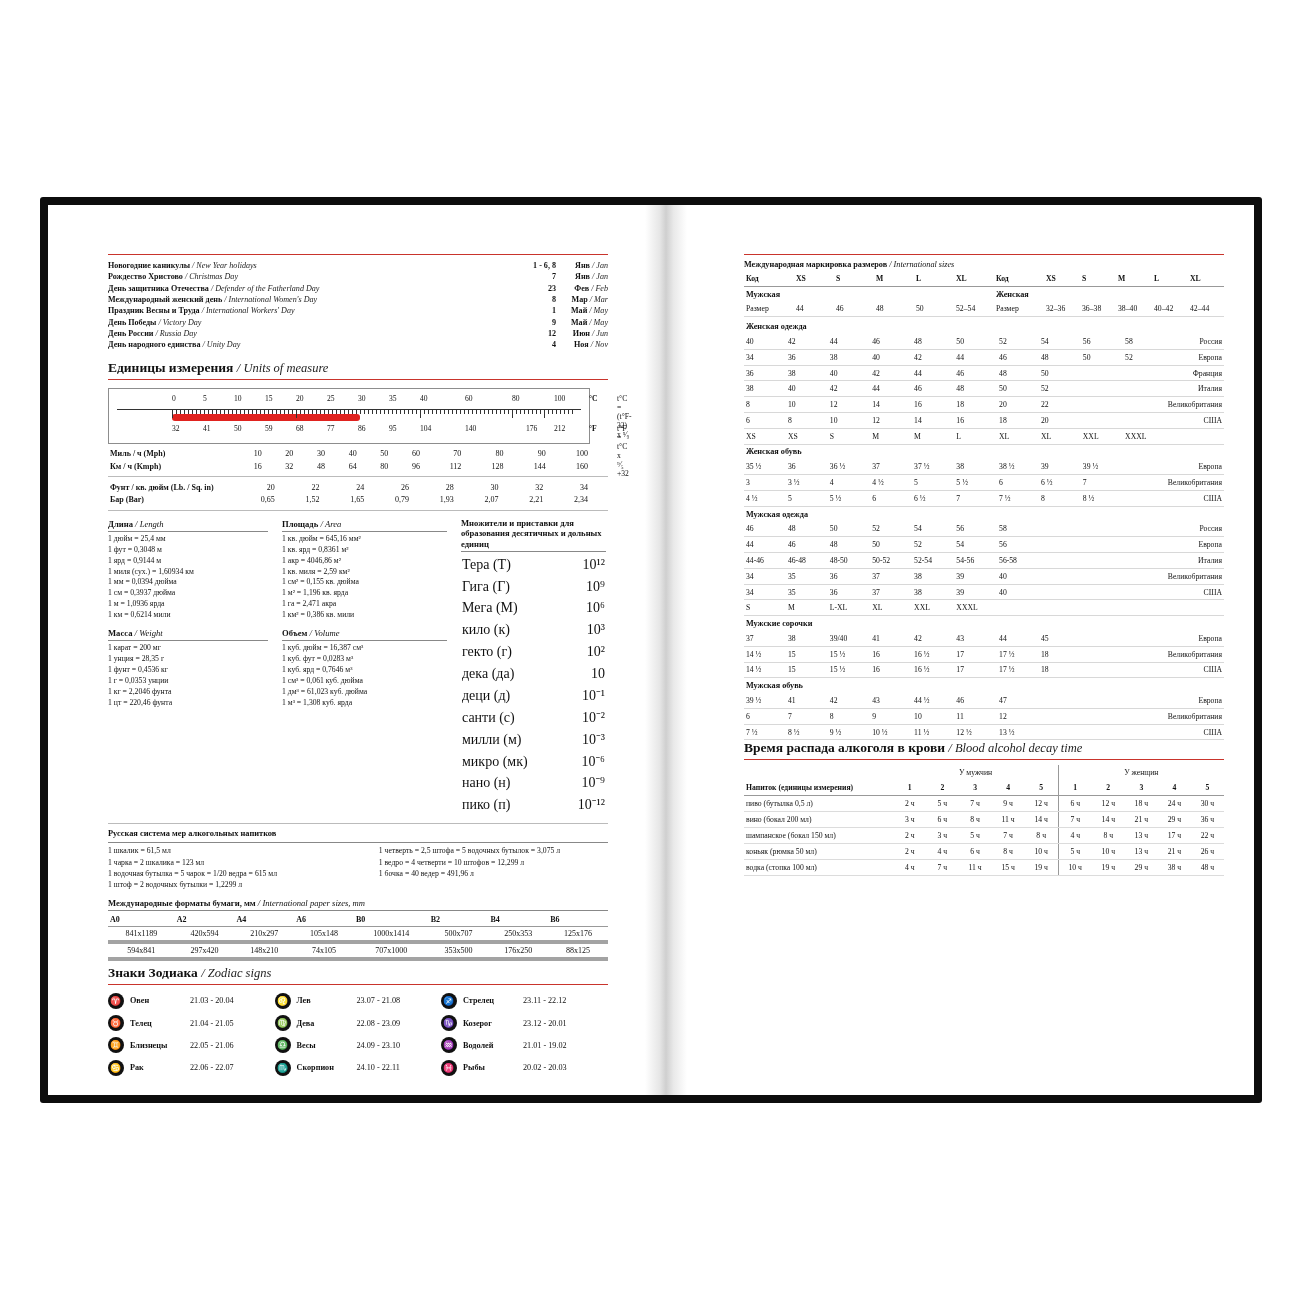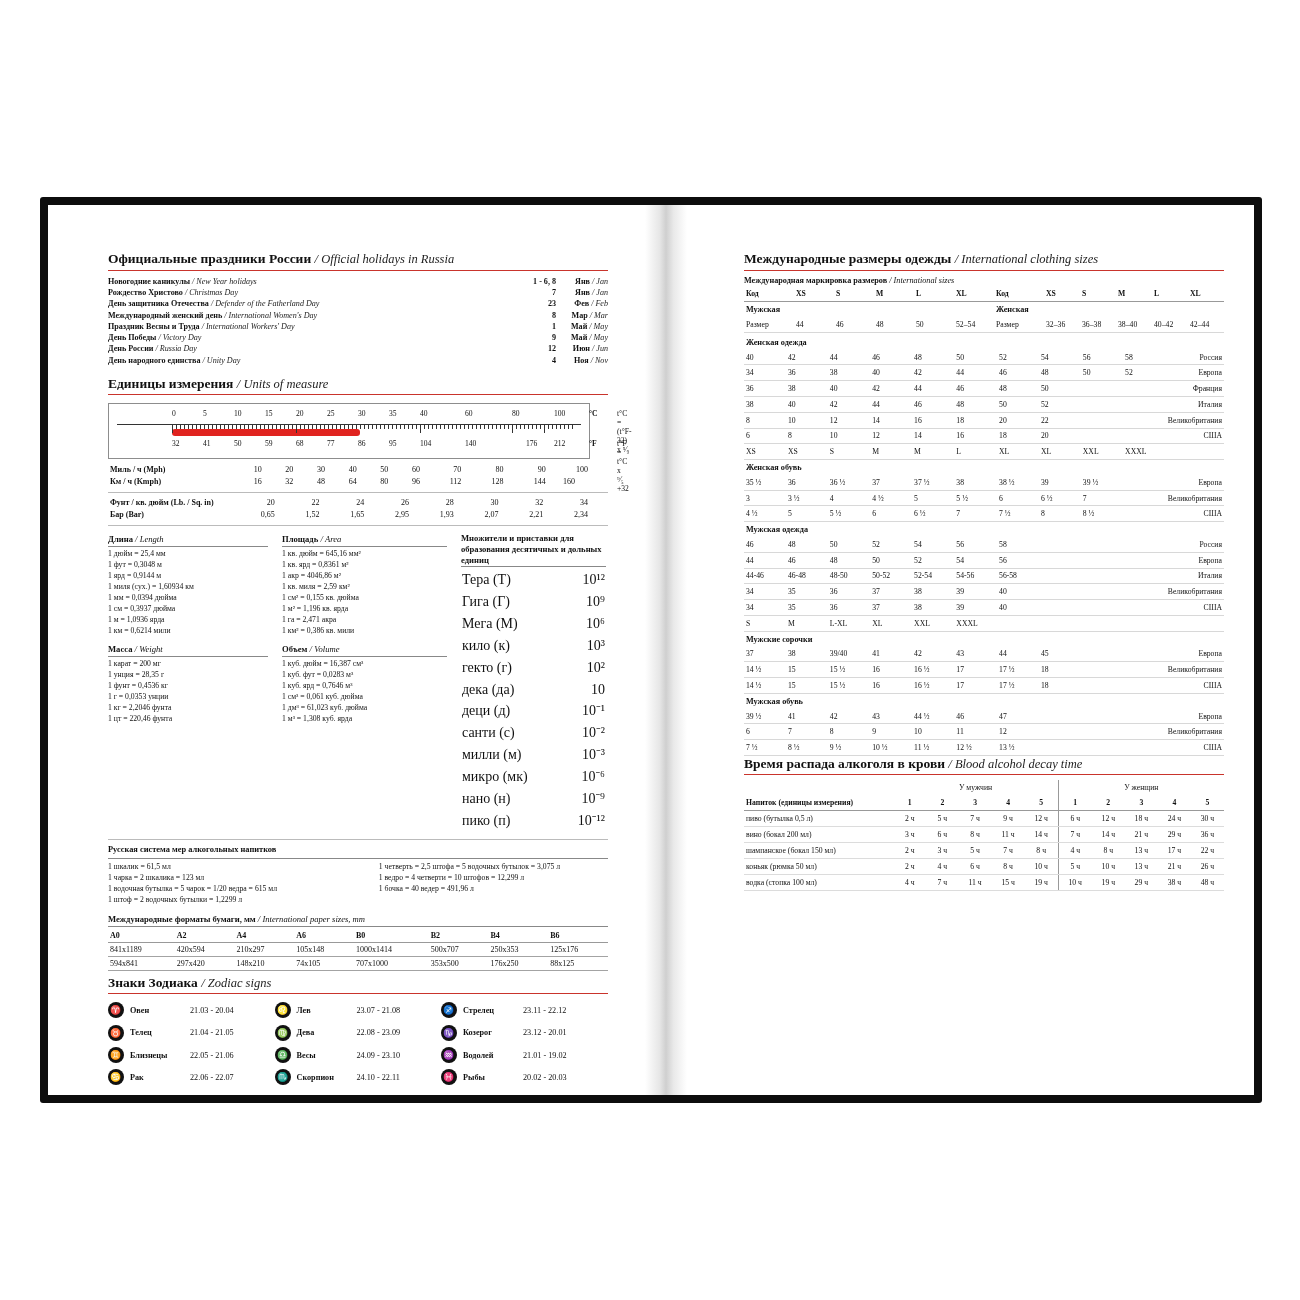--- a/index.html
+++ b/index.html
@@ -47,21 +47,21 @@
   .ul{border-bottom:1px solid #888;margin-bottom:2px;}
 
   .ru-alc{margin-top:7px;font-size:7.7px;line-height:1.45;}
   .ru-alc h4{margin:0 0 2px 0;font-size:8.4px;font-weight:bold;}
   .twocol{display:flex;gap:22px;}
 
   .paper h4{margin:8px 0 2px 0;font-size:8.6px;font-weight:bold;}
   .paper h4 .en{font-weight:normal;font-style:italic;}
   .paper table{width:100%;border-collapse:collapse;font-size:8px;}
   .paper th{text-align:left;font-weight:bold;padding:2px 2px;border-bottom:1px solid #999;}
-  .paper td{padding:2px 2px;border-bottom:1px solid #a3a3a3;}
+  .paper td{padding:2px 2px;border-bottom:4px solid #a3a3a3;text-align:center;}
 
   .zod{display:flex;gap:0;margin-top:5px;font-size:8.2px;}
   .zcol{width:33.3%;}
   .zrow{display:flex;align-items:center;padding:3.2px 0;}
   .zi{width:16px;height:16px;border-radius:50%;background:#111;color:#fff;font-size:9px;
       display:flex;align-items:center;justify-content:center;margin-right:6px;flex:0 0 auto;}
   .zn{font-weight:bold;width:60px;}
   .zd{color:#111;}
 
   .sizes{width:100%;border-collapse:collapse;font-size:7.7px;}
@@ -82,24 +82,20 @@
 </head>
 <body>
 
 <div class="page">
   <div class="spread">
     <div class="inner">
 
       <div class="leaf leftleaf">
         <div class="col lcol">
 
-          <h2 class="sec">
-            <span class="ru">Официальные праздники России</span>
-            <span class="en">/ Official holidays in Russia</span>
-          </h2>
           <div class="rule"></div>
           <table class="hol">
             <tbody id="holidays-body">
                 <tr>
                   <td class="n">Новогодние каникулы <span class="en-i">/ New Year holidays</span></td>
                   <td class="r" style="width:40px"><b>1 - 6, 8</b></td>
                   <td class="r" style="width:52px"><b>Янв</b> <span class="en-i">/ Jan</span></td>
                 </tr>
                 <tr>
                   <td class="n">Рождество Христово <span class="en-i">/ Christmas Day</span></td>
@@ -303,21 +299,21 @@
                   <td class="lb" style="width:120px">Км / ч (Kmph)</td>
                   <td style="text-align:right;">16</td>
                   <td style="text-align:right;">32</td>
                   <td style="text-align:right;">48</td>
                   <td style="text-align:right;">64</td>
                   <td style="text-align:right;">80</td>
                   <td style="text-align:right;">96</td>
                   <td style="text-align:right;">112</td>
                   <td style="text-align:right;">128</td>
                   <td style="text-align:right;">144</td>
-                  <td style="text-align:center;">160</td>
+                  <td style="text-align:right;">160</td>
                 </tr>
               </tbody>
           </table>
           <div class="hr-thin"></div>
           <table class="tbl" style="width:482px">
             <tbody id="press-body">
                 <tr>
                   <td class="lb" style="width:120px">Фунт / кв. дюйм (Lb. / Sq. in)</td>
                   <td style="text-align:right;">20</td>
                   <td style="text-align:right;">22</td>
@@ -326,21 +322,21 @@
                   <td style="text-align:right;">28</td>
                   <td style="text-align:right;">30</td>
                   <td style="text-align:right;">32</td>
                   <td style="text-align:right;">34</td>
                 </tr>
                 <tr>
                   <td class="lb" style="width:120px">Бар (Bar)</td>
                   <td style="text-align:right;">0,65</td>
                   <td style="text-align:right;">1,52</td>
                   <td style="text-align:right;">1,65</td>
-                  <td style="text-align:right;">2,95</td>
+                  <td style="text-align:right;">0,79</td>
                   <td style="text-align:right;">1,93</td>
                   <td style="text-align:right;">2,07</td>
                   <td style="text-align:right;">2,21</td>
                   <td style="text-align:right;">2,34</td>
                 </tr>
               </tbody>
           </table>
           <div class="hr-thin"></div>
 
           <div class="three">
@@ -598,24 +594,20 @@
             </div>
 
         </div>
       </div>
 
       <div class="gutter"></div>
 
       <div class="leaf rightleaf">
         <div class="col rcol">
 
-          <h2 class="sec">
-            <span class="ru">Международные размеры одежды</span>
-            <span class="en">/ International clothing sizes</span>
-          </h2>
           <div class="rule"></div>
 
           <div style="font-size:8.2px;margin:4px 0 2px 0">
             <b>Международная маркировка размеров</b>
             <i>/ International sizes</i>
           </div>
 
           <table class="sizes">
             <tbody id="marking-body">
                 <tr>

